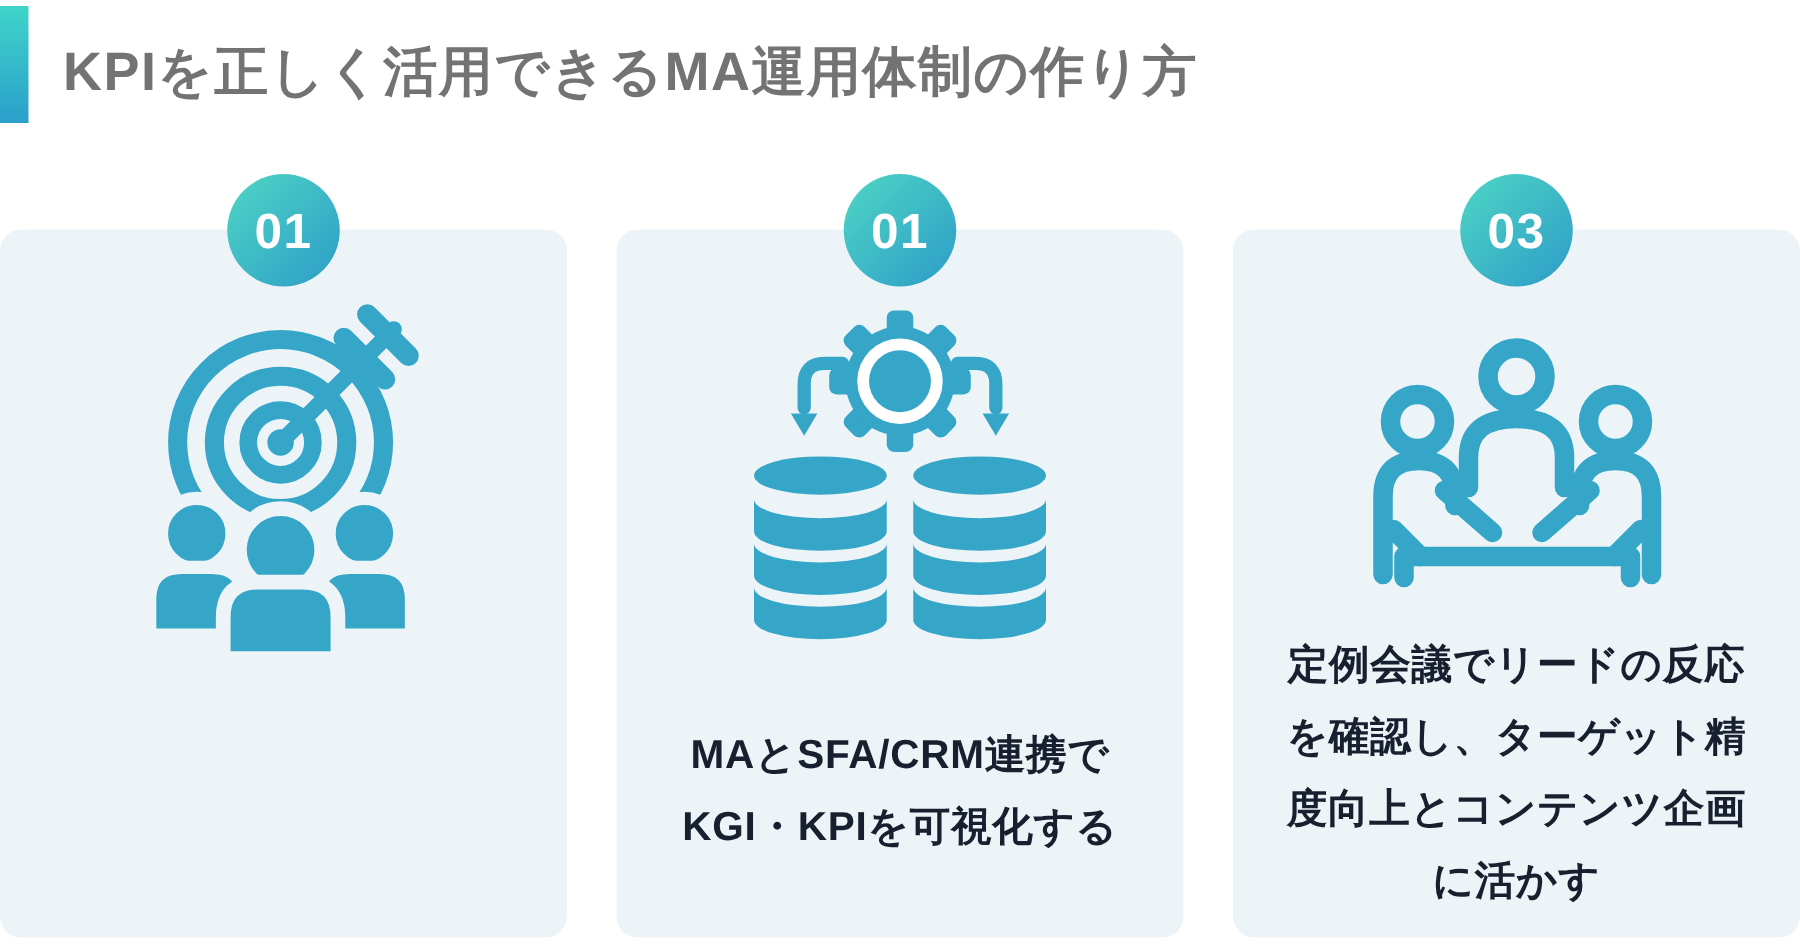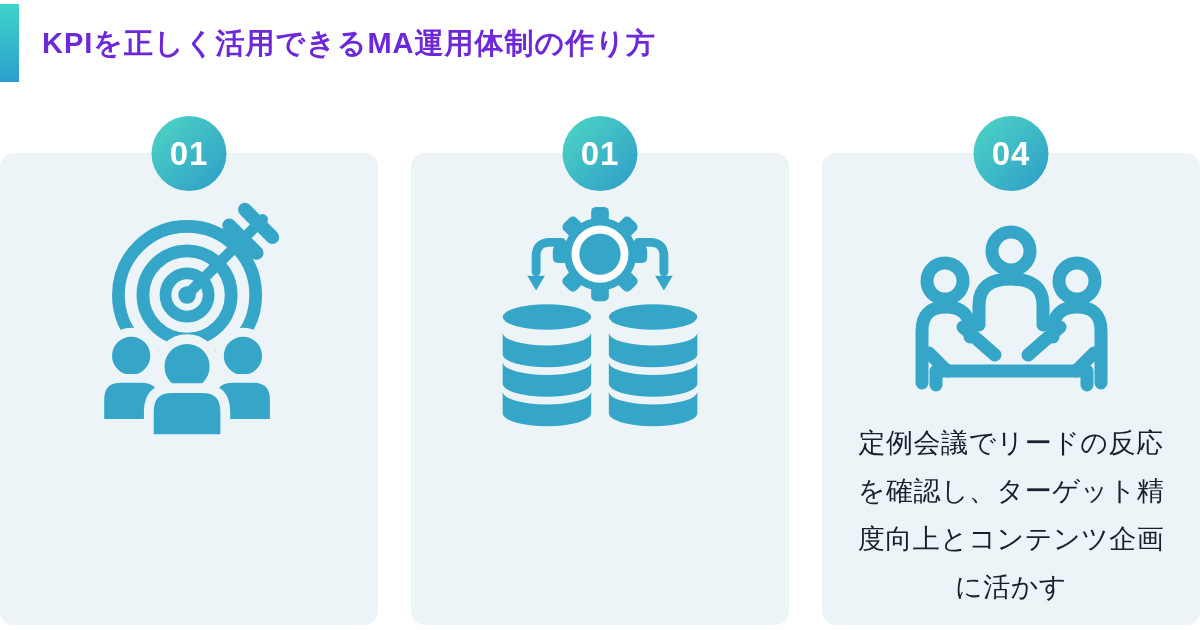--- a/index.html
+++ b/index.html
@@ -12,22 +12,22 @@
   .page { position:relative; width:1200px; height:630px; background:#ffffff; }
 
   
   .header { position:absolute; top:0; left:0; width:1200px; height:95px; }
   .accent-bar {
     position:absolute; left:0; top:4px; width:19px; height:78px;
     background:linear-gradient(180deg,#3fd4c9 0%,#2a9fcb 100%);
   }
   .page-title {
     position:absolute; left:42px; top:24px;
-    font-size:29px; font-weight:700; letter-spacing:1px;
-    color:#6d28d9; white-space:nowrap;
+    font-size:36px; font-weight:700; letter-spacing:1px;
+    color:#737373; white-space:nowrap;
   }
 
   
   .cards {
     position:absolute; top:153px; left:0;
     display:grid; grid-template-columns:378px 378px 378px; column-gap:33px;
   }
   .card {
     position:relative; height:472px;
     background:#edf4f7; border-radius:14px;
@@ -40,21 +40,21 @@
     display:flex; align-items:center; justify-content:center;
     color:#ffffff; font-size:33px; font-weight:700; letter-spacing:1px;
   }
   .icon-area {
     height:290px; display:flex; align-items:center; justify-content:center;
     padding-top:42px;
   }
   .card-text {
     flex:1; display:flex; align-items:center; justify-content:center;
     text-align:center; white-space:pre-line;
-    font-size:27px; font-weight:400; line-height:48px;
+    font-size:27px; font-weight:700; line-height:48px;
     color:#182030; letter-spacing:0.5px;
     padding:0 6px 14px;
   }
 </style>
 </head>
 <body>
 
 <div class="page">
 
   <div class="header">
@@ -128,24 +128,26 @@
             <path d="M 4,132 A 45 13 0 0 0 94,132 L 94,154 A 45 13 0 0 1 4,154 Z"></path>
             <path d="M 4,162 A 45 13 0 0 0 94,162 L 94,184 A 45 13 0 0 1 4,184 Z"></path>
             <path d="M 4,192 A 45 13 0 0 0 94,192 L 94,214 A 45 13 0 0 1 4,214 Z"></path>
             <ellipse cx="157" cy="116" rx="45" ry="13"></ellipse>
             <path d="M 112,132 A 45 13 0 0 0 202,132 L 202,154 A 45 13 0 0 1 112,154 Z"></path>
             <path d="M 112,162 A 45 13 0 0 0 202,162 L 202,184 A 45 13 0 0 1 112,184 Z"></path>
             <path d="M 112,192 A 45 13 0 0 0 202,192 L 202,214 A 45 13 0 0 1 112,214 Z"></path>
           </g>
         </svg>
       </div>
+      <p class="card-text">MAとSFA/CRM連携で
+KGI・KPIを可視化する</p>
     </section>
 
     <section class="card">
-      <div class="badge">04</div>
+      <div class="badge">03</div>
       <div class="icon-area">
         <svg width="245" height="172" viewBox="0 0 245 172">
           <g fill="none" stroke="#35a6c7" stroke-width="13" stroke-linecap="round" stroke-linejoin="round">
 
             <circle cx="122" cy="30" r="19"></circle>
             <path d="M 90,104 L 90,84 Q 90,58 122,58 Q 154,58 154,84 L 154,104"></path>
 
             <circle cx="56" cy="60" r="18"></circle>
             <path d="M 33,162 L 33,110 Q 33,86 57,86 Q 81,86 81,110 L 81,116"></path>
             <path d="M 74,106 L 106,134"></path>

